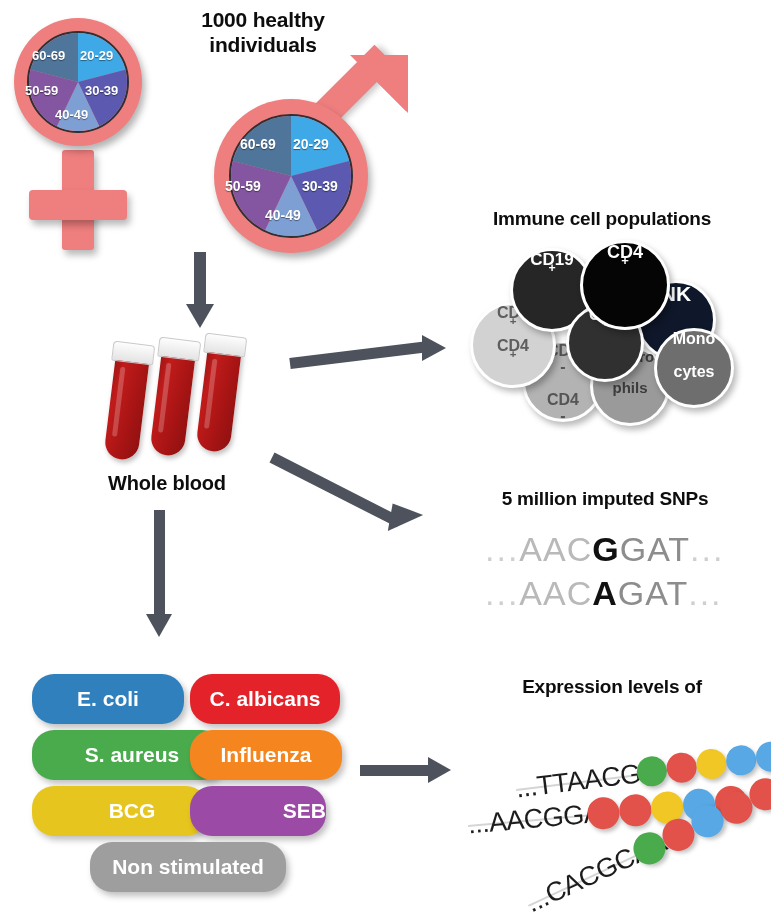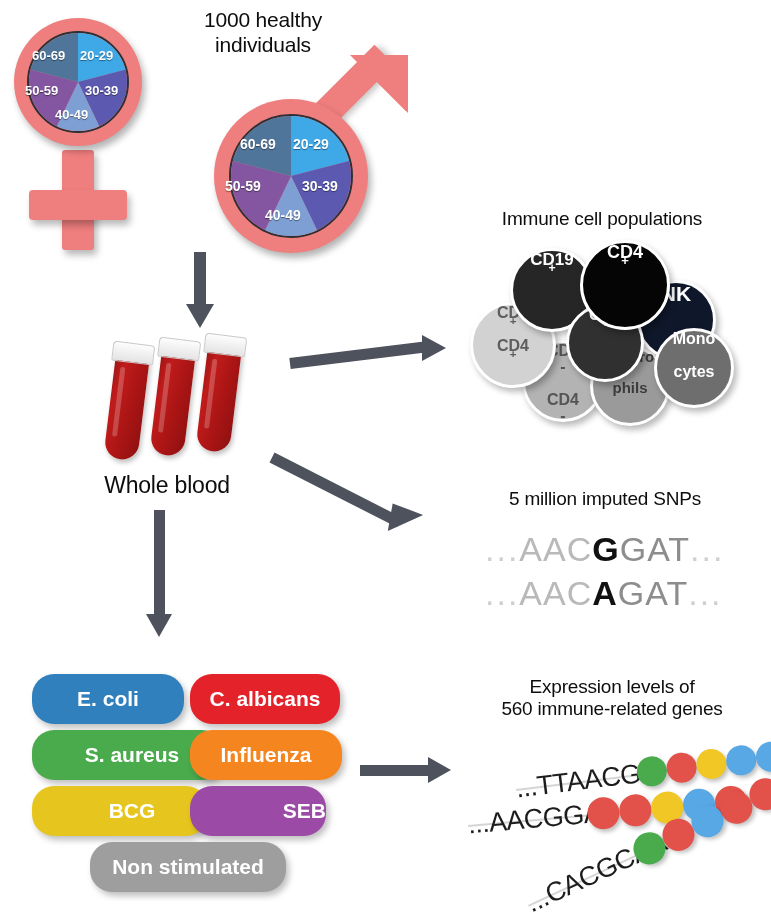--- a/index.html
+++ b/index.html
@@ -2,27 +2,27 @@
 <html><head>
 <meta charset="utf-8">
 <style>
   html,body{margin:0;padding:0;background:#fff;}
   body{width:771px;height:922px;position:relative;overflow:hidden;
        font-family:"Liberation Sans",sans-serif;}
   .stage{position:absolute;left:0;top:0;width:771px;height:922px;}
   .abs{position:absolute;}
 
   
-  .hdr{font-weight:normal;color:#0d0d0d;text-align:center;line-height:1.18;
+  .hdr{font-weight:bold;color:#0d0d0d;text-align:center;line-height:1.18;
        letter-spacing:-0.2px;}
   #title-individuals{left:178px;top:8px;width:170px;font-size:21px;}
   #title-immune{left:452px;top:208px;width:300px;font-size:19px;}
   #title-snps{left:460px;top:488px;width:290px;font-size:19px;}
   #title-expression{left:462px;top:676px;width:300px;font-size:19px;}
-  #label-whole-blood{left:72px;top:472px;width:190px;font-size:23px;}
+  #label-whole-blood{left:72px;top:472px;width:190px;font-size:20px;}
 
   
   .sym{position:absolute;}
   .ring{position:absolute;border-radius:50%;background:#ef7e7e;
         box-shadow:3px 5px 7px rgba(0,0,0,.30);}
   .pie-host{position:absolute;border-radius:50%;overflow:hidden;
             border:2px solid #2f3033;box-sizing:border-box;}
   .seg{position:absolute;left:0;top:0;width:100%;height:100%;}
   .pielbl{position:absolute;color:#fff;font-weight:bold;
           text-shadow:0 1px 1px rgba(0,0,0,.45);white-space:nowrap;}
@@ -290,21 +290,20 @@
       <span>SEB</span>
       </div>
 
     <div class="stim" style="left:58px;top:168px;width:196px;height:50px;background:#9e9e9e;">
       <span>Non stimulated</span>
       </div>
   </div>
 
   <div class="abs hdr" id="title-expression">
     <div>Expression levels of</div>
-    <div>560 immune-related genes</div>
   </div>
 
   <div class="abs" style="left:468px;top:740px;width:300px;height:180px;">
 
     <div class="strand" style="left:48px;top:32px;width:250px;height:34px;transform:rotate(-7deg);">
       <div class="strand-line" style="width:130px;"></div>
       <div class="strand-txt">
         <span>...</span><span>TTAACGG</span>
       </div>
       <div class="bead" style="left:122px;top:1px;width:30px;height:30px;background:#4aab4d;"></div>

